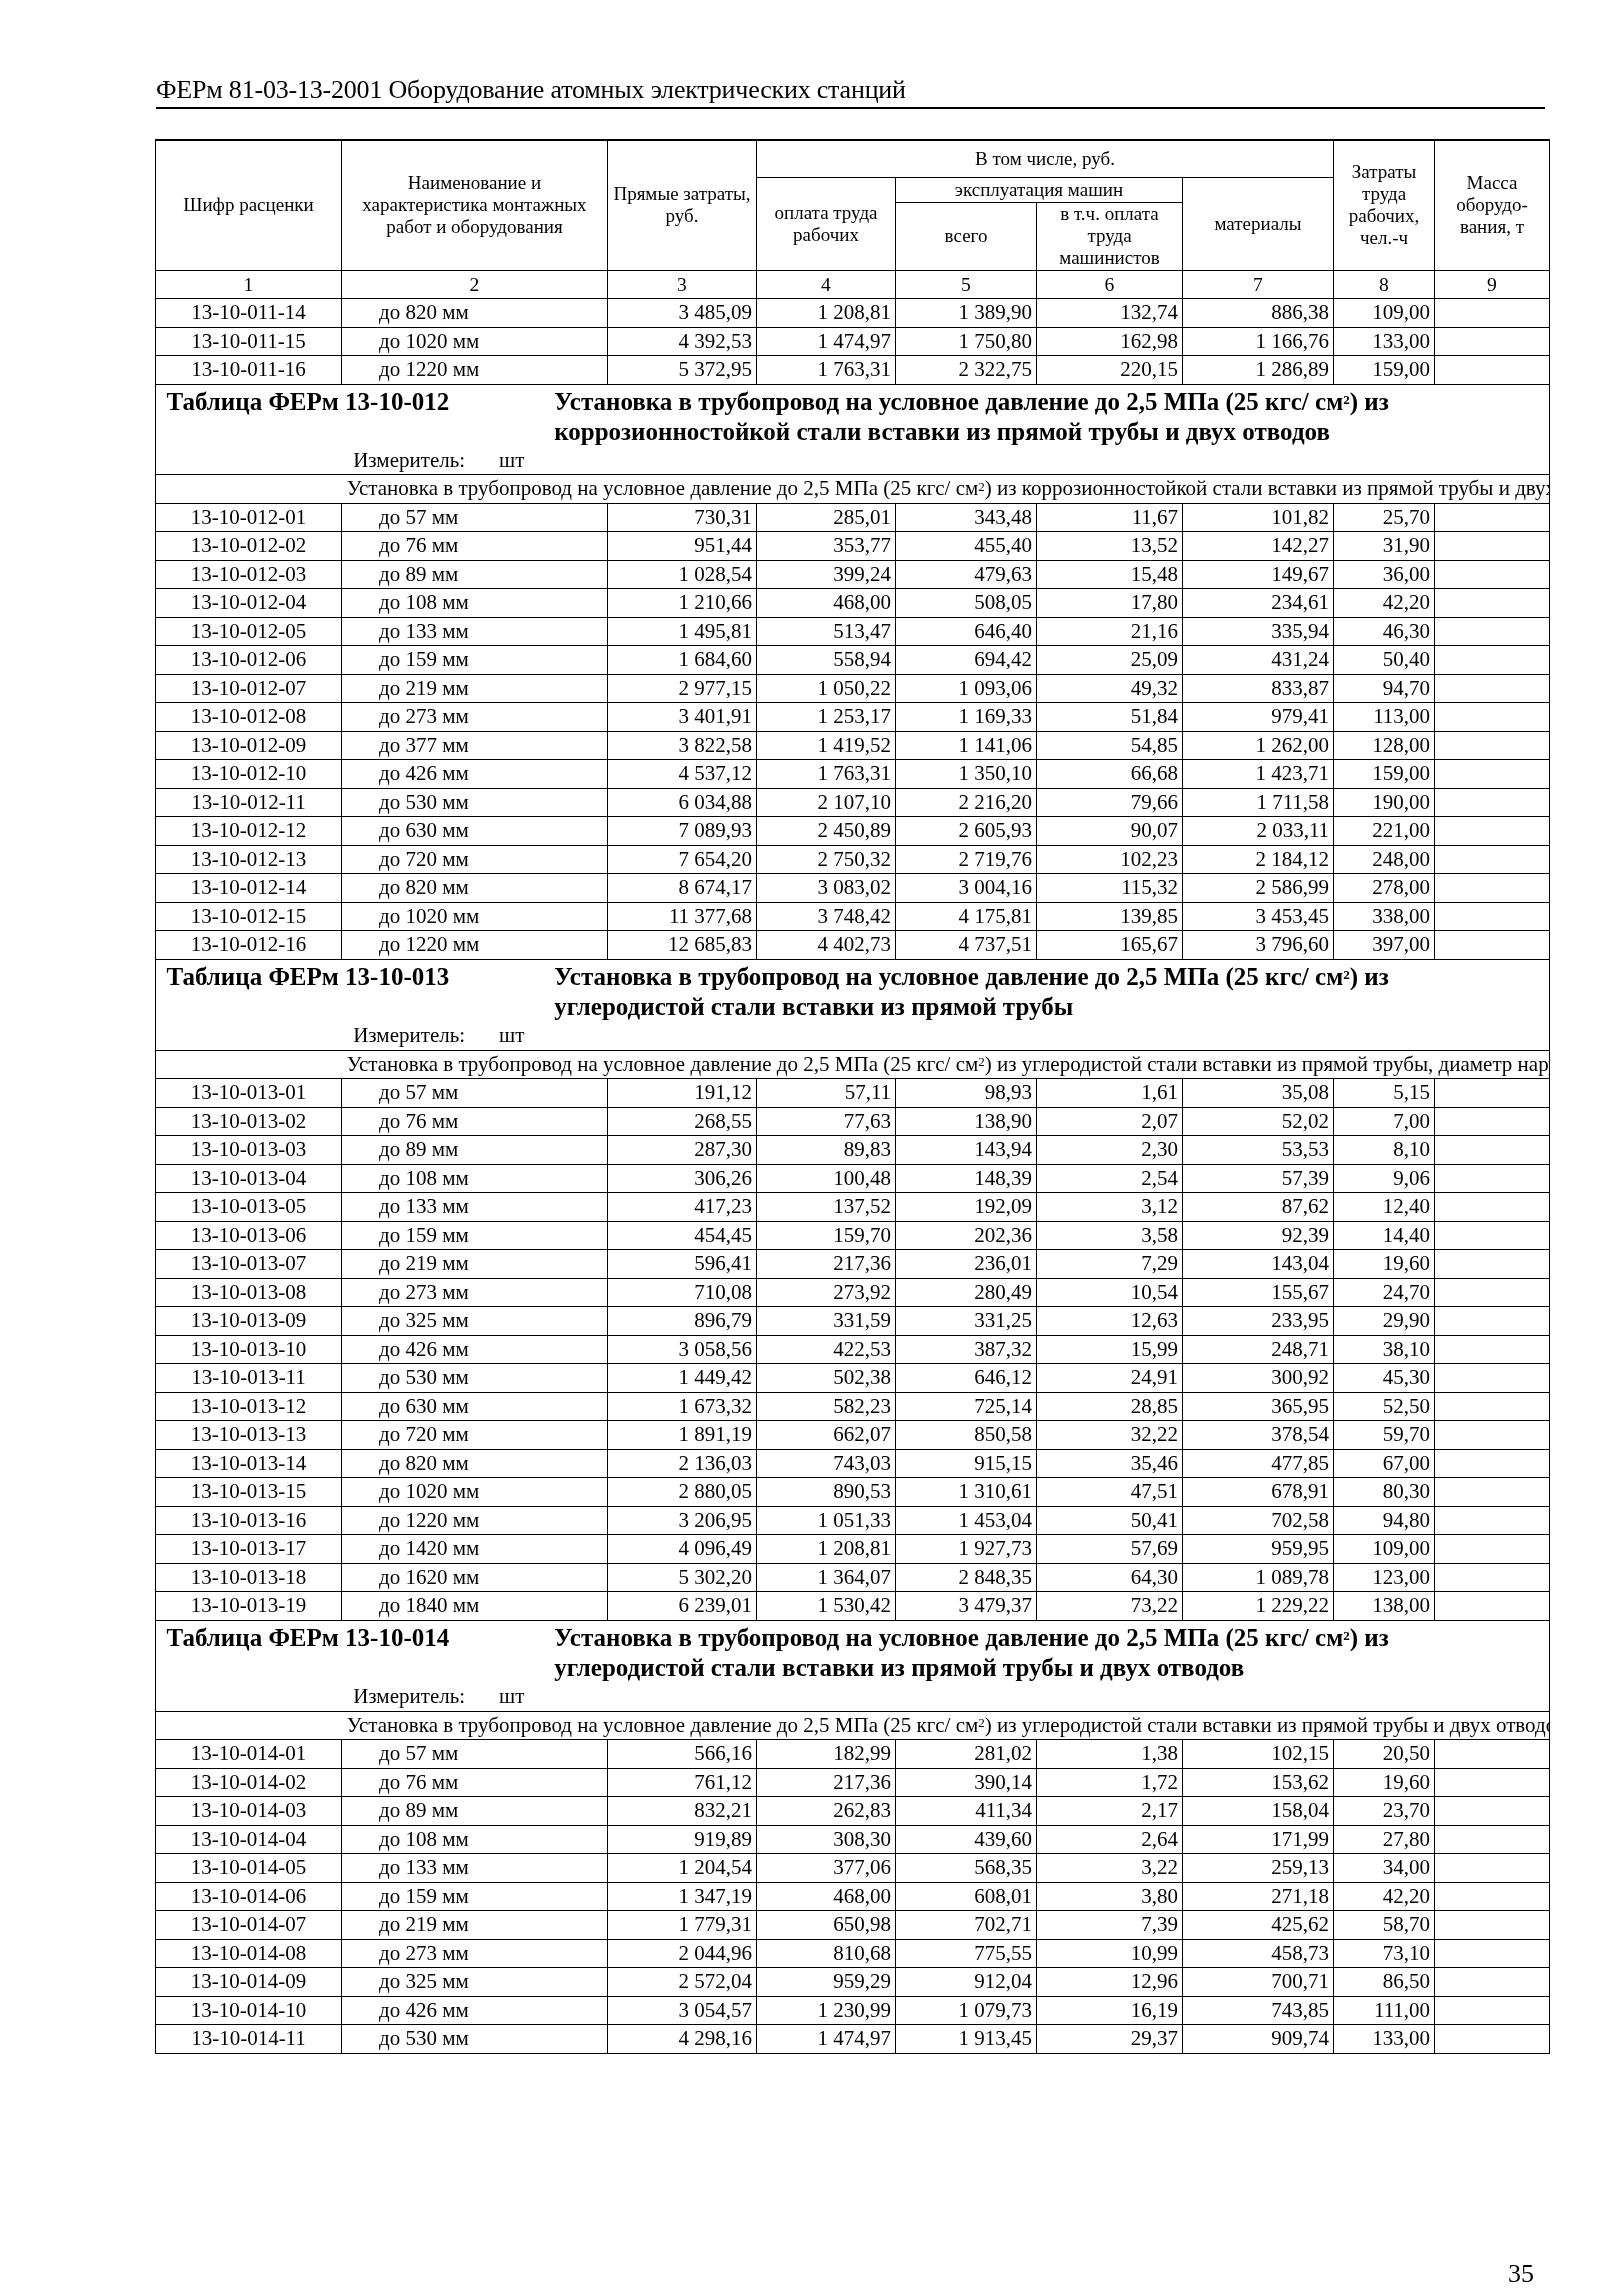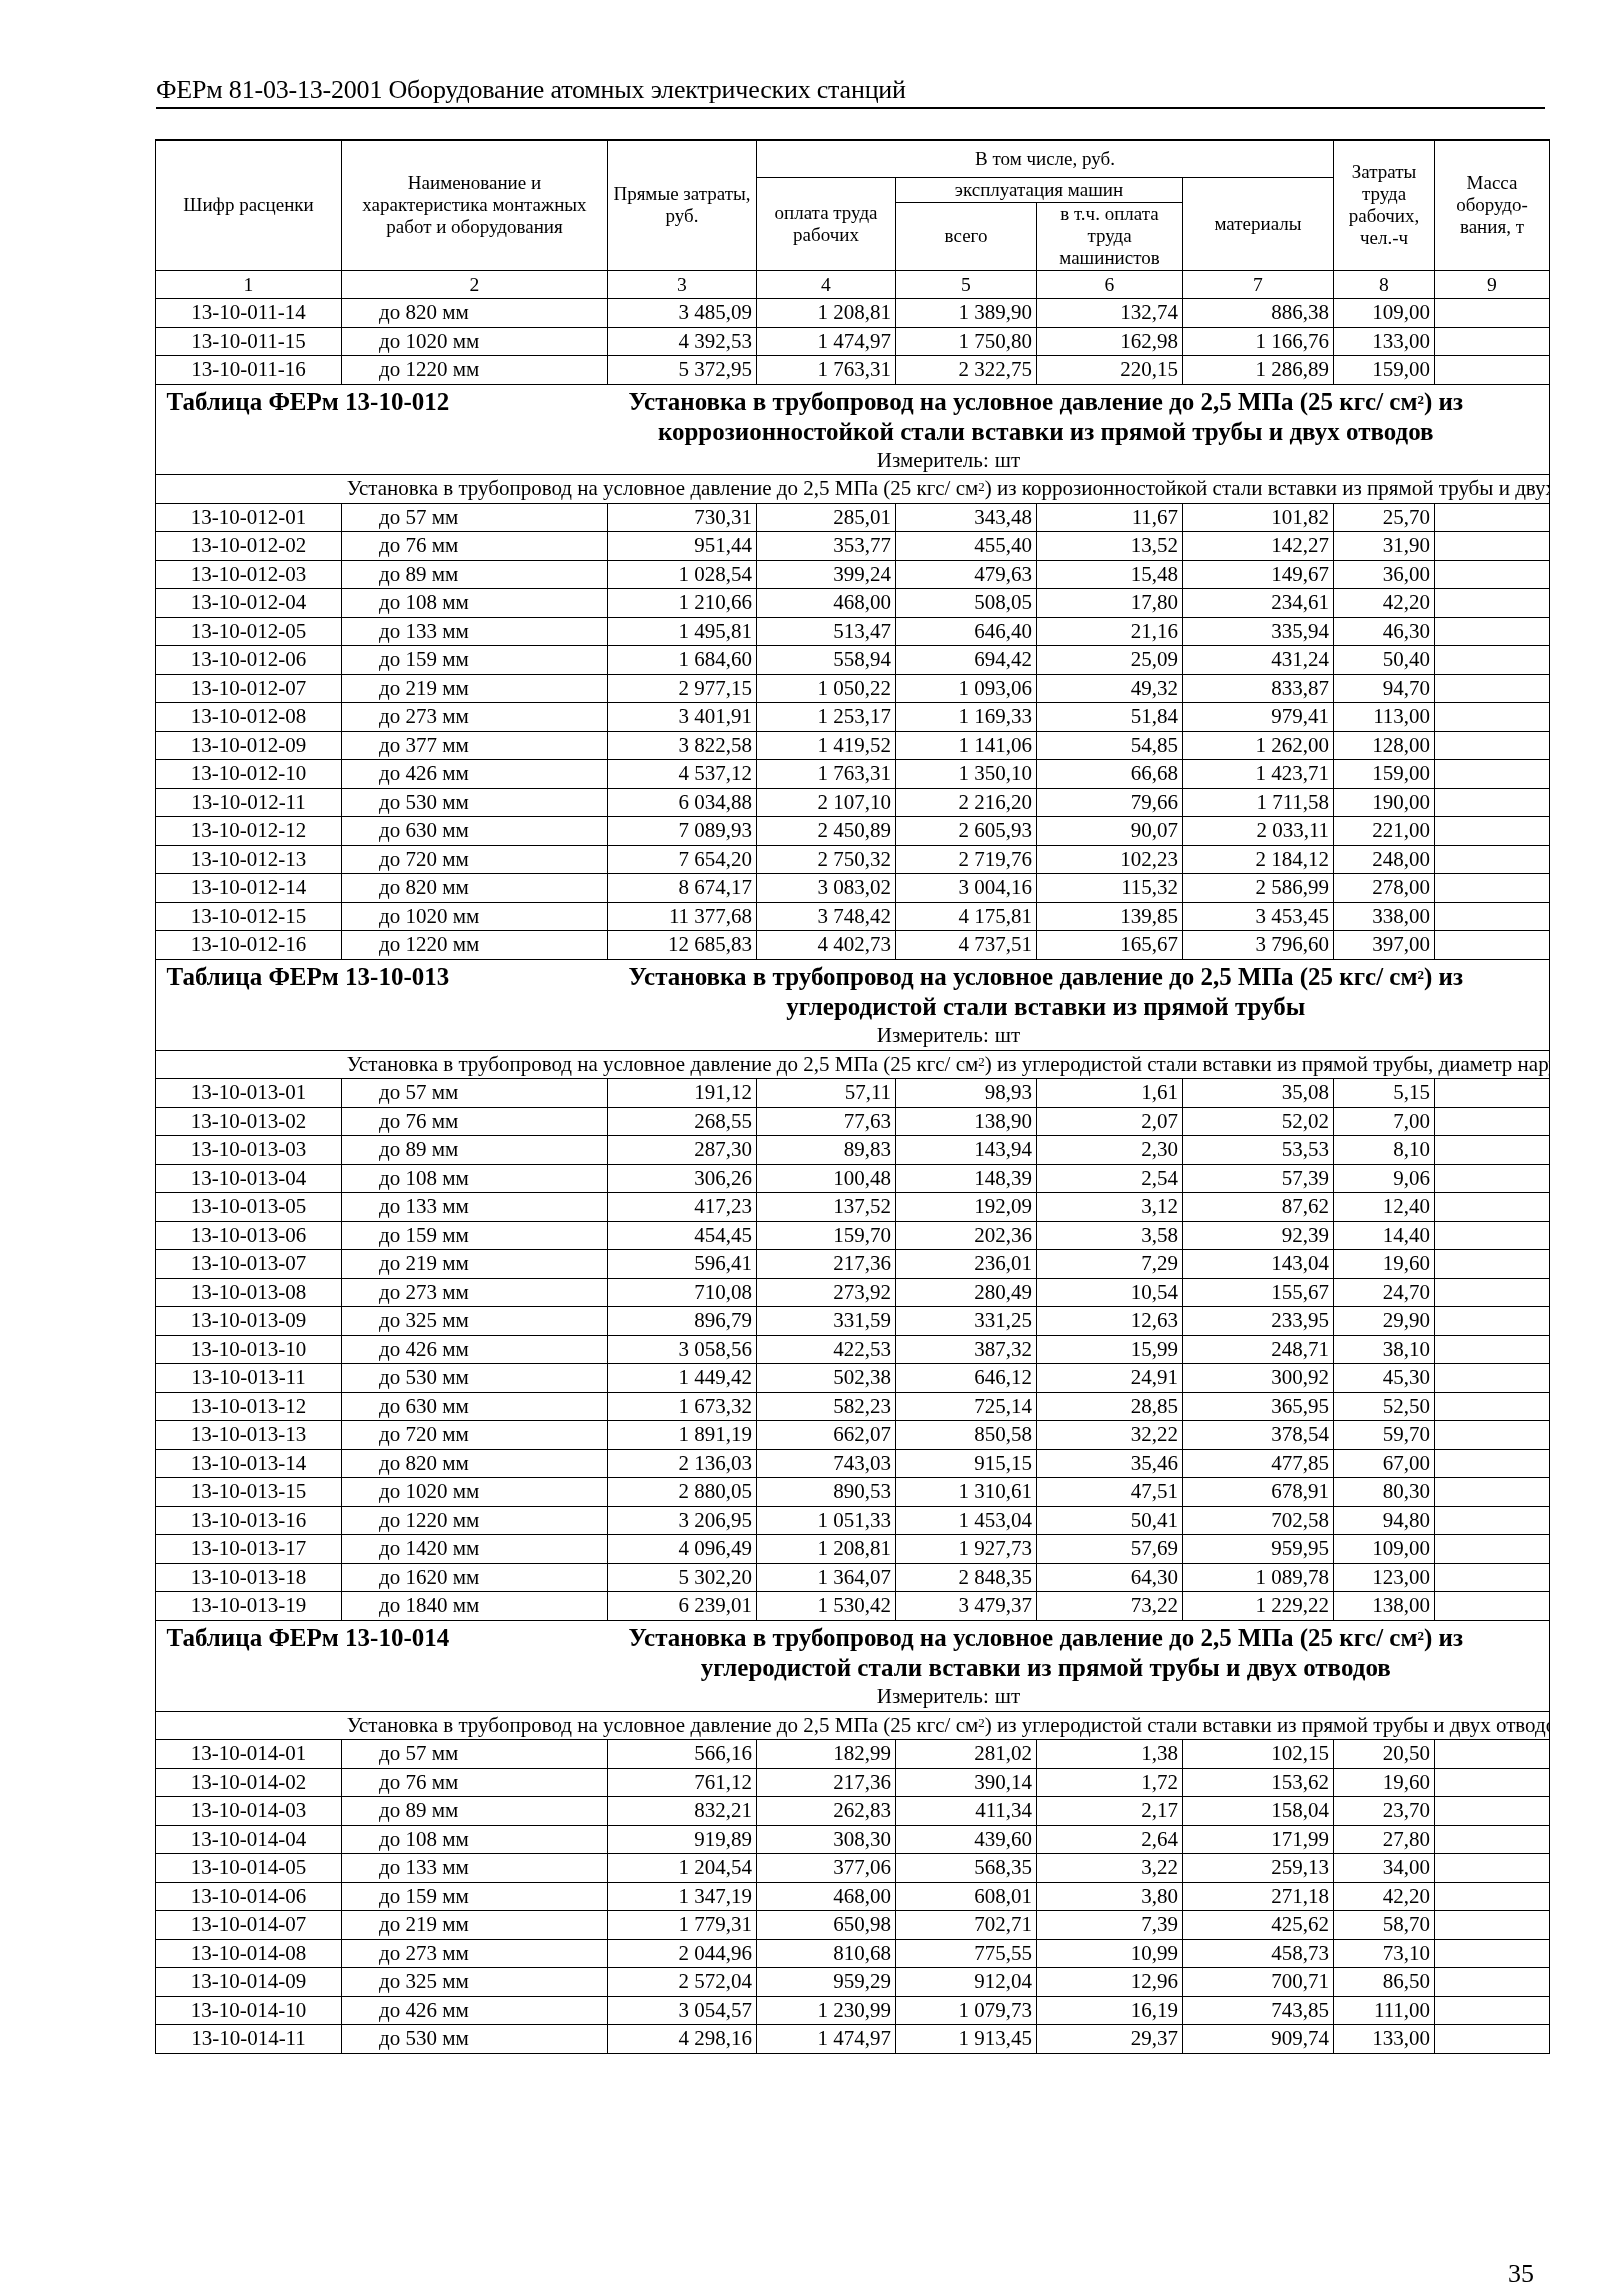--- a/index.html
+++ b/index.html
@@ -12,25 +12,25 @@
               table-layout: fixed; font-size: 21px; }
   table.fer td, table.fer th { border: 1px solid #000; padding: 0 5.2px; overflow: hidden; white-space: nowrap; font-weight: normal; }
   table.fer th { font-size: 19px; line-height: 22px; text-align: center; vertical-align: middle; white-space: normal; }
   .thick-top { border-top: 2px solid #000 !important; }
   .num-row td { text-align: center; height: 27.5px; line-height: 27.5px; font-size: 19.6px; border-bottom: 2px solid #000; }
   .data-row td { height: 27.5px; line-height: 27.5px; border-bottom: 2px solid #000; }
   .data-row td.code { text-align: center; }
   .data-row td.name { text-align: left; padding-left: 37px; }
   .data-row td.val { text-align: right; padding-right: 3.9px; }
   .title-row td { border-top: 2px solid #000; vertical-align: top; padding: 0; }
-  .title-block { position: relative; white-space: normal; text-align: center; }
+  .title-block { position: relative; white-space: normal; }
   .title-left { position: absolute; left: 5.2px; top: 2.6px; font-weight: bold; font-size: 25px; line-height: 30px; }
   .title-right { margin-left: 393px; padding-top: 2.6px; font-weight: bold; font-size: 25px; line-height: 30px; white-space: normal; padding-right: 6.5px; }
   .measure { margin-left: 192px; font-size: 21px; line-height: 26px; padding-bottom: 1.3px; }
-  .measure .unit { margin-left: 6px; }
+  .measure .unit { margin-left: 34px; }
   .desc-row td { border-top: 2px solid #000; border-bottom: 2px solid #000; white-space: normal; font-size: 21px; line-height: 27.5px; vertical-align: top; padding-top: 0; }
   .desc-row td.empty-code { border-right: none; }
   .desc-row td.desc { border-left: none; padding-left: 5.2px; }
   sup { font-size: 13px; vertical-align: top; position: relative; top: -2.6px; }
   .page-num { position: absolute; left: 1498px; width: 46px; top: 2259px; font-size: 26px; text-align: center; }
 </style>
 </head>
 <body>
 
 <div class="running-head">ФЕРм 81-03-13-2001 Оборудование атомных электрических станций</div>

